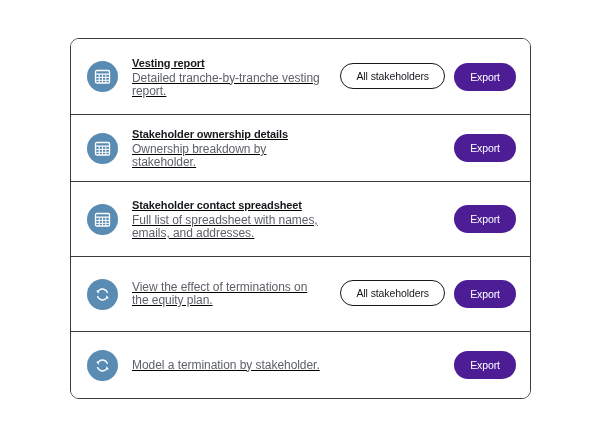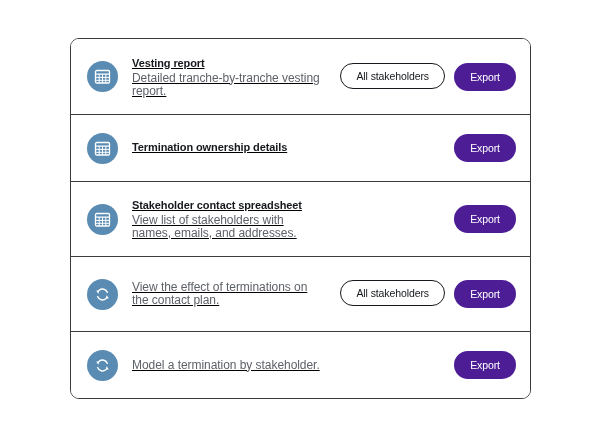--- a/index.html
+++ b/index.html
@@ -166,59 +166,60 @@
           <rect x="1.5" y="2.5" width="14" height="12.5" rx="1.2" fill="none" stroke="#ffffff" stroke-width="1.3"></rect>
           <line x1="1.5" y1="6.2" x2="15.5" y2="6.2" stroke="#ffffff" stroke-width="1.3"></line>
           <line x1="1.5" y1="9.4" x2="15.5" y2="9.4" stroke="#ffffff" stroke-width="1"></line>
           <line x1="1.5" y1="12.3" x2="15.5" y2="12.3" stroke="#ffffff" stroke-width="1"></line>
           <line x1="5.2" y1="6.2" x2="5.2" y2="15" stroke="#ffffff" stroke-width="1"></line>
           <line x1="8.5" y1="6.2" x2="8.5" y2="15" stroke="#ffffff" stroke-width="1"></line>
           <line x1="11.8" y1="6.2" x2="11.8" y2="15" stroke="#ffffff" stroke-width="1"></line>
         </svg>
       </span>
       <div class="row-text">
-        <div class="row-title">Termination ownership details</div>
+        <div class="row-title">Stakeholder ownership details</div>
+        <div class="row-desc">Ownership breakdown by stakeholder.</div>
       </div>
       <div class="row-actions">
         <button class="pill-solid">Export</button>
       </div>
     </div>
 
     <div class="report-row tall">
       <span class="row-icon">
         <svg width="17" height="17" viewBox="0 0 17 17" aria-hidden="true">
           <rect x="1.5" y="2.5" width="14" height="12.5" rx="1.2" fill="none" stroke="#ffffff" stroke-width="1.3"></rect>
           <line x1="1.5" y1="6.2" x2="15.5" y2="6.2" stroke="#ffffff" stroke-width="1.3"></line>
           <line x1="1.5" y1="9.4" x2="15.5" y2="9.4" stroke="#ffffff" stroke-width="1"></line>
           <line x1="1.5" y1="12.3" x2="15.5" y2="12.3" stroke="#ffffff" stroke-width="1"></line>
           <line x1="5.2" y1="6.2" x2="5.2" y2="15" stroke="#ffffff" stroke-width="1"></line>
           <line x1="8.5" y1="6.2" x2="8.5" y2="15" stroke="#ffffff" stroke-width="1"></line>
           <line x1="11.8" y1="6.2" x2="11.8" y2="15" stroke="#ffffff" stroke-width="1"></line>
         </svg>
       </span>
       <div class="row-text">
         <div class="row-title">Stakeholder contact spreadsheet</div>
-        <div class="row-desc">View list of stakeholders with names, emails, and addresses.</div>
+        <div class="row-desc">Full list of spreadsheet with names, emails, and addresses.</div>
       </div>
       <div class="row-actions">
         <button class="pill-solid">Export</button>
       </div>
     </div>
 
     <div class="report-row tall">
       <span class="row-icon">
         <svg width="17" height="17" viewBox="0 0 17 17" aria-hidden="true">
           <path d="M3.6 10.6a5.2 5.2 0 0 0 8.2 2.1" fill="none" stroke="#ffffff" stroke-width="1.4" stroke-linecap="round"></path>
           <path d="M13.4 6.4a5.2 5.2 0 0 0-8.2-2.1" fill="none" stroke="#ffffff" stroke-width="1.4" stroke-linecap="round"></path>
           <path d="M12.6 9.3l-1.1 3.6 3.3-0.6z" fill="#ffffff"></path>
           <path d="M4.4 7.7l1.1-3.6-3.3 0.6z" fill="#ffffff"></path>
         </svg>
       </span>
       <div class="row-text">
-        <div class="row-desc">View the effect of terminations on the contact plan.</div>
+        <div class="row-desc">View the effect of terminations on the equity plan.</div>
       </div>
       <div class="row-actions">
         <button class="pill-outline">All stakeholders</button>
         <button class="pill-solid">Export</button>
       </div>
     </div>
 
     <div class="report-row short">
       <span class="row-icon">
         <svg width="17" height="17" viewBox="0 0 17 17" aria-hidden="true">

